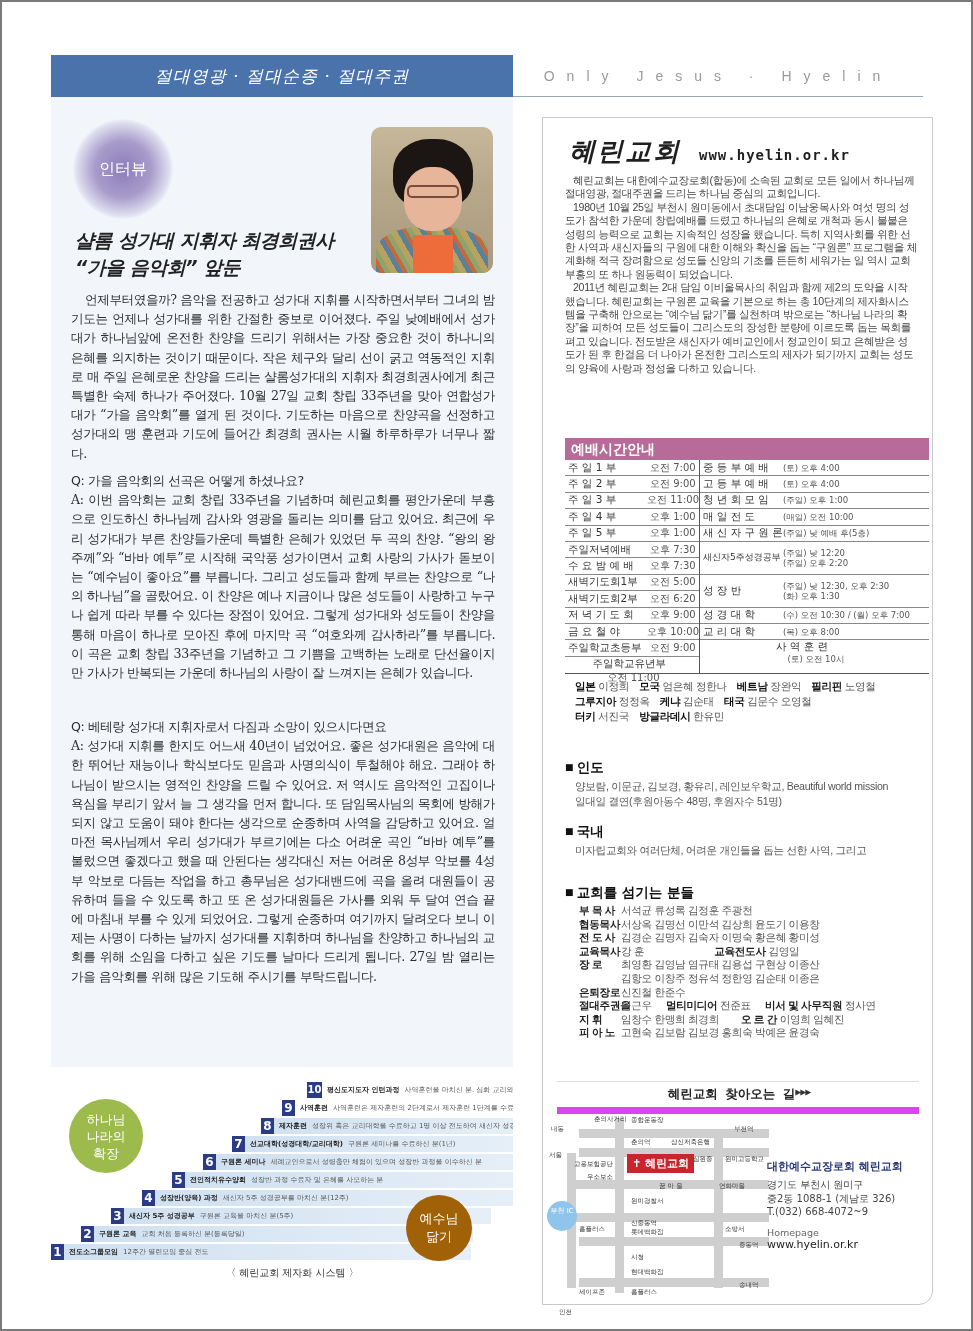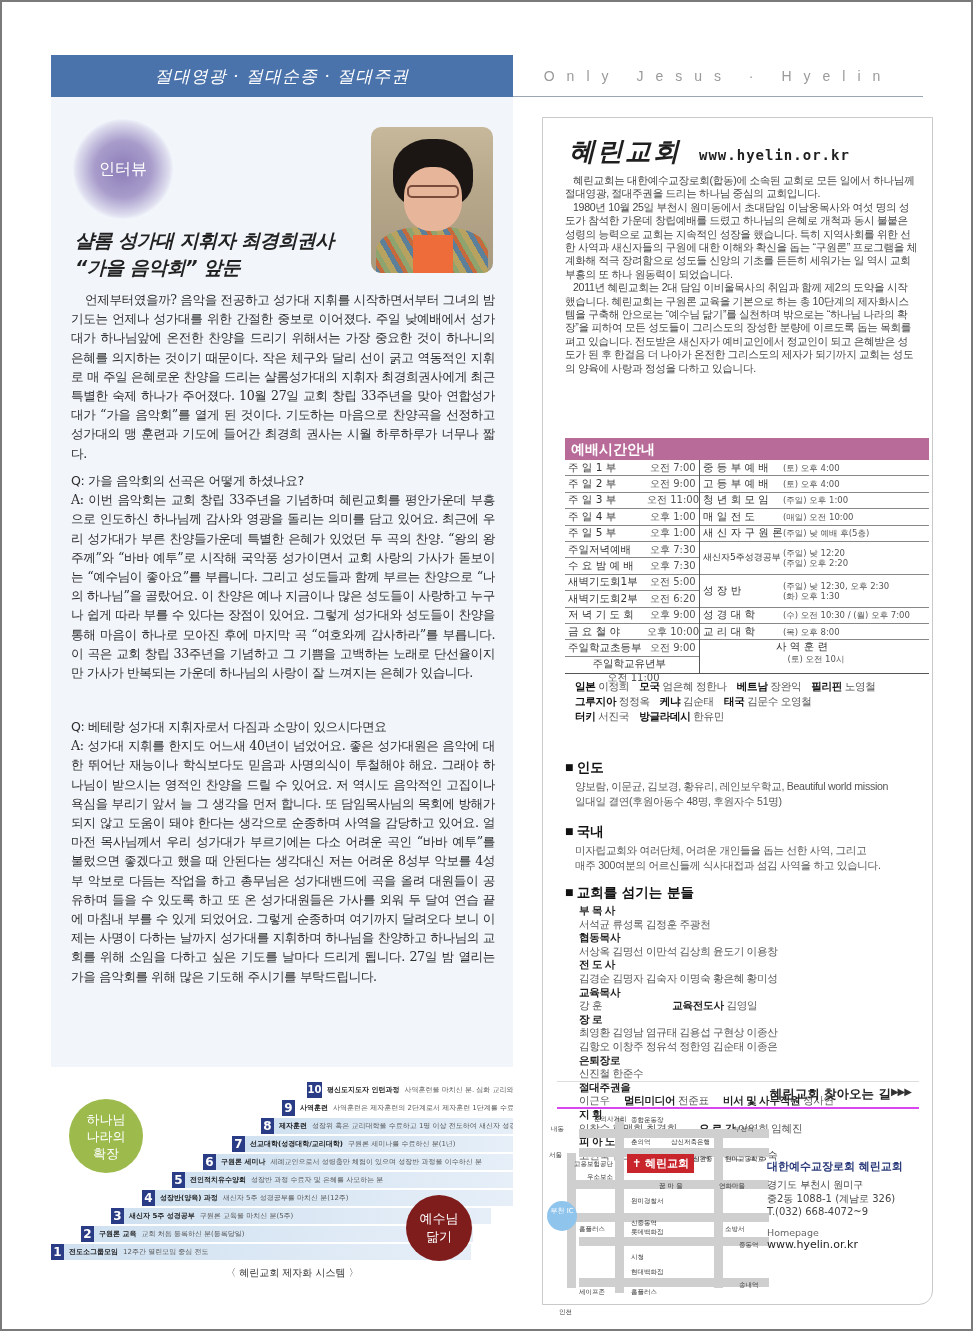--- a/index.html
+++ b/index.html
@@ -29,21 +29,21 @@
   .photo .shirt { position: absolute; left: 42px; top: 108px; width: 40px; height: 50px; background: #ee6b3a; }
   .body-text { position: absolute; left: 20px; width: 424px; font-family: "DejaVu Serif", serif; font-size: 12.6px; line-height: 19.2px; color: #2d2d2d; text-align: justify; letter-spacing: -0.4px; }
   .body-text p { text-indent: 14px; }
   .qa p { text-indent: 0; }
   .qa .q { font-family: "DejaVu Sans", sans-serif; }
 
   
   .system { position: absolute; left: 49px; top: 1085px; width: 462px; height: 200px; }
   .circle-green { position: absolute; left: 18px; top: 12px; width: 74px; height: 74px; border-radius: 50%; background: #9dbb4c; display: flex; align-items: center; justify-content: center; text-align: center; }
   .circle-green span { color: #fff; font-size: 13px; line-height: 17px; white-space: pre-line; }
-  .circle-pink { position: absolute; left: 355px; top: 108px; width: 66px; height: 66px; border-radius: 50%; background: #7f1d1d; display: flex; align-items: center; justify-content: center; text-align: center; }
+  .circle-pink { position: absolute; left: 355px; top: 108px; width: 66px; height: 66px; border-radius: 50%; background: #a16207; display: flex; align-items: center; justify-content: center; text-align: center; }
   .circle-pink span { color: #fff; font-size: 13px; line-height: 18px; white-space: pre-line; }
   .step { position: absolute; height: 16px; background: linear-gradient(90deg, #cfe0f0, #e6eff8); display: flex; align-items: center; white-space: nowrap; overflow: hidden; }
   .step .num { display: inline-block; width: 13px; height: 16px; background: #2a3c86; color: #fff; font-size: 12px; font-weight: bold; text-align: center; line-height: 16px; margin-right: 5px; flex-shrink: 0; }
   .step .num.wide { width: 15px; font-size: 10px; }
   .step .ttl { font-size: 7px; font-weight: bold; color: #222; margin-right: 5px; }
   .step .dsc { font-size: 7px; color: #555; }
   .system-caption { position: absolute; left: 175px; top: 179px; font-size: 10px; color: #333; }
 
   
   .panel { position: absolute; left: 540px; top: 115px; width: 391px; height: 1188px; border: 1px solid #c9c9c9; border-radius: 0 0 14px 0; background: #fff; }
@@ -65,27 +65,27 @@
   .wrow .t { color: #555; font-size: 10px; white-space: nowrap; }
   .wcol.right .wrow .n { width: 80px; }
   .wcol.right .wrow .t { font-size: 8.5px; line-height: 10px; white-space: pre-line; }
 
   .sec { position: absolute; left: 22px; width: 360px; }
   .sec-h { font-size: 13.5px; font-weight: bold; color: #111; margin-bottom: 2px; }
   .sec-h::before { content: "■ "; font-size: 9px; vertical-align: 2px; }
   .sec-b { padding-left: 10px; font-family: "Liberation Sans", sans-serif; font-size: 10.6px; line-height: 15px; color: #555; letter-spacing: -0.3px; }
   .sec-b b { color: #111; }
   .mission-line span { margin-right: 10px; }
-  .staff-row { display: flex; font-size: 10.6px; line-height: 13.6px; flex-direction: column; }
+  .staff-row { display: flex; font-size: 10.6px; line-height: 13.6px; }
   .staff-row .r { width: 42px; color: #222; font-weight: bold; white-space: nowrap; }
   .staff-row .v { color: #555; white-space: nowrap; }
   .staff-row .v b { color: #222; margin-left: 14px; }
 
   .directions { position: absolute; left: 14px; top: 963px; width: 362px; }
-  .dir-head { display: flex; justify-content: flex-end; padding: 4px 8px 4px 10px; border-top: 1px solid #ddd; border-bottom: 2px solid #d946ef; }
+  .dir-head { display: flex; justify-content: center; padding: 4px 8px 4px 10px; border-top: 1px solid #ddd; border-bottom: 7px solid #d946ef; font-family: Liberation Mono, monospace; }
   .dir-head .title { font-size: 12.5px; font-weight: bold; color: #222; }
   .dir-head .arrows { font-size: 10px; color: #333; letter-spacing: -1px; }
   .map { position: absolute; left: 2px; top: 32px; width: 200px; height: 170px; }
   .road-h { position: absolute; height: 9px; background: #cfcfcf; }
   .road-v { position: absolute; width: 9px; background: #cfcfcf; }
   .map .lbl { position: absolute; font-size: 6.5px; color: #333; white-space: nowrap; }
   .map .ic { position: absolute; left: -12px; top: 88px; width: 30px; height: 30px; border-radius: 50%; background: #8fc4ec; color: #fff; font-size: 7px; text-align: center; line-height: 10px; padding-top: 5px; }
   .map .church { position: absolute; left: 68px; top: 41px; background: #c9252c; color: #fff; font-size: 11px; font-weight: bold; padding: 2px 5px; }
   .contact { position: absolute; left: 210px; top: 78px; width: 160px; }
   .contact .org { font-size: 11px; font-weight: bold; color: #2a3a7a; margin-bottom: 4px; white-space: nowrap; }
@@ -325,21 +325,20 @@
     <div class="sec-b">
       <div>양보람, 이문균, 김보경, 황유리, 레인보우학교, Beautiful world mission</div>
       <div>일대일 결연(후원아동수 48명, 후원자수 51명)</div>
     </div>
   </div>
 
   <div class="sec" style="top:705px;">
     <div class="sec-h">국내</div>
     <div class="sec-b">
       <div>미자립교회와 여러단체, 어려운 개인들을 돕는 선한 사역, 그리고</div>
-      <div>매주 300여분의 어르신들께 식사대접과 섬김 사역을 하고 있습니다.</div>
     </div>
   </div>
 
   <div class="sec" style="top:766px;">
     <div class="sec-h">교회를 섬기는 분들</div>
     <div class="sec-b" style="padding-left:14px">
       <div class="staff-row">
           <span class="r">부 목 사</span>
           <span class="v">서석균 류성록 김정훈 주광천</span>
         </div>

